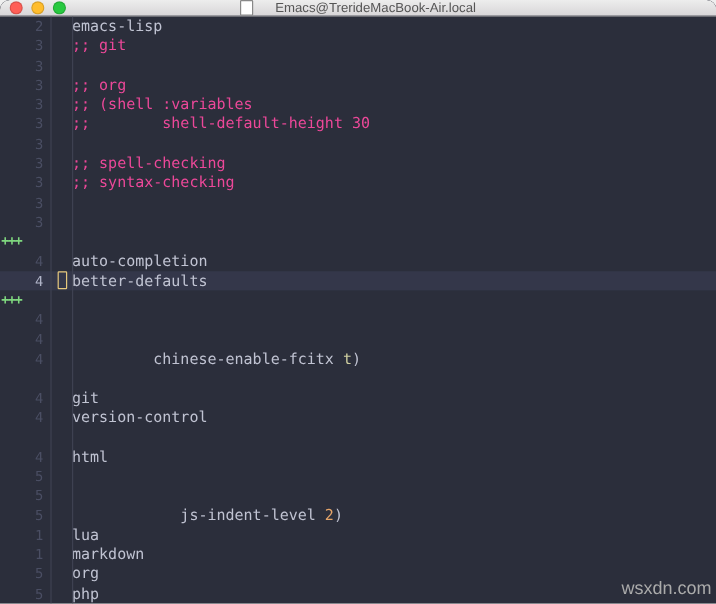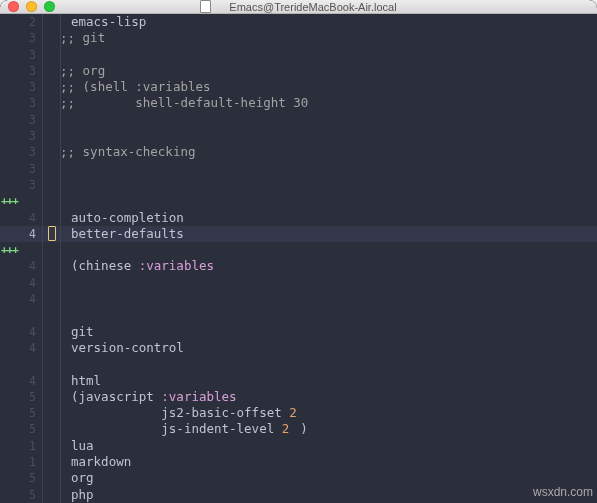--- a/index.html
+++ b/index.html
@@ -138,41 +138,41 @@
     
     .sep {
       width: 18px;
     }
     
     .code {
       white-space: pre;
       color: #c0c3d2;
     }
     
-    .c-comment { color: #a3a3a3; }
-    .c-plain  { color: #c0c3d2; padding-left: 11px; }
+    .c-comment { color: #ec4899; }
+    .c-plain  { color: #c0c3d2; }
     .c-keyword{ color: #d9a0d9; }
     .c-num    { color: #e5a56a; }
     .c-var    { color: #cfcfa0; }
 
     .box-cursor {
       position: absolute;
       left: 48px;
       top: calc(16.3px * 13);
       width: 8px;
       height: 15px;
       border: 1.5px solid #e6c87c;
       border-radius: 1px;
     }
     
     .watermark {
       position: absolute;
       right: 4px;
       bottom: 4px;
-      font-size: 12px;
+      font-size: 15px;
       color: #aaa;
       font-family: sans-serif;
     }
     
   </style>
 </head>
 <body>
 
 <div class="window">
 
@@ -229,20 +229,21 @@
       </div>
       <div class="line">
         <span class="diff"></span>
         <span class="ln">3</span>
         <span class="sep"></span>
       </div>
       <div class="line">
         <span class="diff"></span>
         <span class="ln">3</span>
         <span class="sep"></span>
+        <span class="code"><span class="c-comment">;; spell-checking</span></span>
       </div>
       <div class="line">
         <span class="diff"></span>
         <span class="ln">3</span>
         <span class="sep"></span>
         <span class="code"><span class="c-comment">;; syntax-checking</span></span>
       </div>
       <div class="line">
         <span class="diff"></span>
         <span class="ln">3</span>
@@ -275,31 +276,31 @@
       <div class="line">
         <span class="diff">+++</span>
         <span class="ln"></span>
         <span class="sep"></span>
         <span class="code"></span>
       </div>
       <div class="line">
         <span class="diff"></span>
         <span class="ln">4</span>
         <span class="sep"></span>
-        <span class="code"><span class="c-plain">(chinese </span><span class="c-keyword">:variables</span></span>
-      </div>
-      <div class="line">
-        <span class="diff"></span>
-        <span class="ln">4</span>
-        <span class="sep"></span>
-      </div>
-      <div class="line">
-        <span class="diff"></span>
-        <span class="ln">4</span>
-        <span class="sep"></span>
+      </div>
+      <div class="line">
+        <span class="diff"></span>
+        <span class="ln">4</span>
+        <span class="sep"></span>
+      </div>
+      <div class="line">
+        <span class="diff"></span>
+        <span class="ln">4</span>
+        <span class="sep"></span>
+        <span class="code"><span class="c-plain">         chinese-enable-fcitx </span><span class="c-var">t</span><span class="c-plain">)</span></span>
       </div>
       <div class="line">
         <span class="diff"></span>
         <span class="ln"></span>
         <span class="sep"></span>
         <span class="code"></span>
       </div>
       <div class="line">
         <span class="diff"></span>
         <span class="ln">4</span>
@@ -321,27 +322,25 @@
       <div class="line">
         <span class="diff"></span>
         <span class="ln">4</span>
         <span class="sep"></span>
         <span class="code"><span class="c-plain">html</span></span>
       </div>
       <div class="line">
         <span class="diff"></span>
         <span class="ln">5</span>
         <span class="sep"></span>
-        <span class="code"><span class="c-plain">(javascript </span><span class="c-keyword">:variables</span></span>
-      </div>
-      <div class="line">
-        <span class="diff"></span>
-        <span class="ln">5</span>
-        <span class="sep"></span>
-        <span class="code"><span class="c-plain">            js2-basic-offset </span><span class="c-num">2</span></span>
+      </div>
+      <div class="line">
+        <span class="diff"></span>
+        <span class="ln">5</span>
+        <span class="sep"></span>
       </div>
       <div class="line">
         <span class="diff"></span>
         <span class="ln">5</span>
         <span class="sep"></span>
         <span class="code"><span class="c-plain">            js-indent-level </span><span class="c-num">2</span><span class="c-plain">)</span></span>
       </div>
       <div class="line">
         <span class="diff"></span>
         <span class="ln">1</span>

